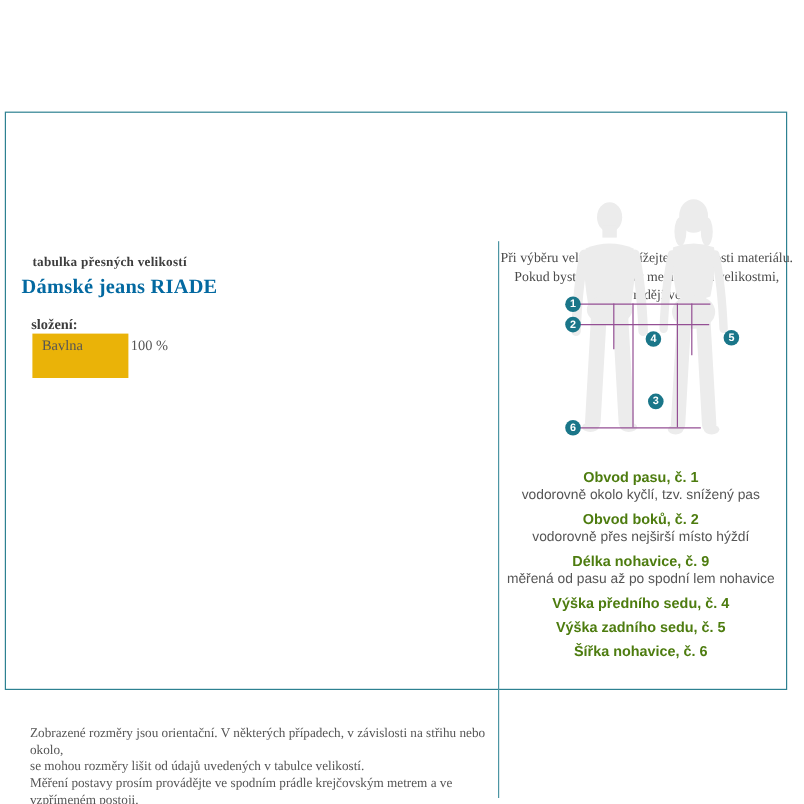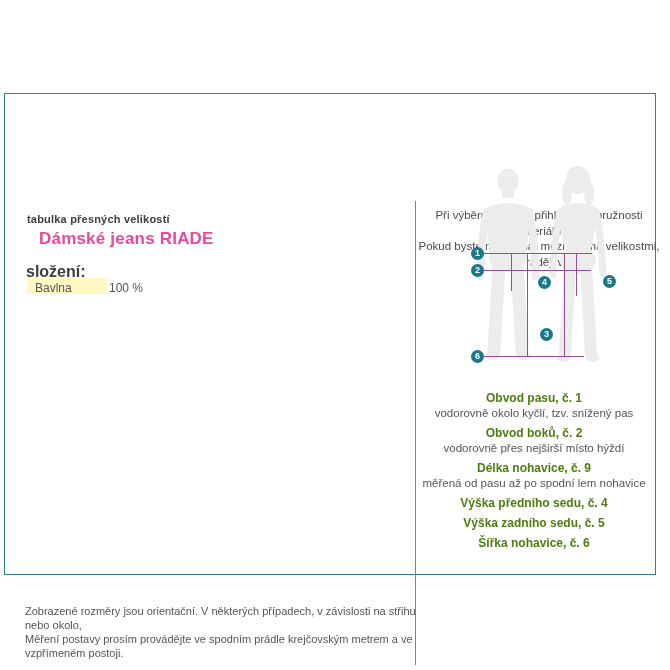--- a/index.html
+++ b/index.html
@@ -7,43 +7,43 @@
     width:670px;height:670px;
     background:#ffffff;
     font-family:"Liberation Sans", sans-serif;
     position:relative;
     overflow:hidden;
   }
   .canvas{position:absolute;left:0;top:0;width:670px;height:670px;background:#fff;}
 
   .main-box{
     position:absolute;left:4px;top:93px;width:652px;height:482px;
-    border:1px solid #2d8191;background:#fff;box-sizing:border-box;
+    border:1px solid #2d8191;background:#fff;box-sizing:border-box;font-family:Liberation Serif, serif;
   }
   .divider{
     position:absolute;left:410px;top:107px;width:1px;height:464px;
     background:#4d95a3;
   }
 
   
   .subtitle{
     position:absolute;left:22px;top:119px;
     font-size:11px;font-weight:bold;color:#3d3d3d;letter-spacing:.2px;
   }
   .title{
-    position:absolute;left:34px;top:135px;
-    font-size:17px;font-weight:bold;color:#ec4899;letter-spacing:.2px;
+    position:absolute;left:13px;top:135px;
+    font-size:17px;font-weight:bold;color:#0369a1;letter-spacing:.2px;
   }
   .comp-label{
     position:absolute;left:21px;top:169px;
-    font-size:16px;font-weight:bold;color:#3d3d3d;
+    font-size:12px;font-weight:bold;color:#3d3d3d;
   }
   .comp-box{
-    position:absolute;left:22px;top:184px;width:80px;height:16px;
-    background:#fef9c3;font-size:12px;color:#555;
+    position:absolute;left:22px;top:184px;width:80px;height:37px;
+    background:#eab308;font-size:12px;color:#555;
     line-height:20px;padding-left:8px;box-sizing:border-box;
   }
   .comp-pct{
     position:absolute;left:104px;top:184px;height:20px;
     font-size:12px;color:#555;line-height:20px;
   }
   .notes{
     position:absolute;left:20px;top:510px;width:396px;
     font-size:11px;color:#555;line-height:14px;
   }
@@ -86,20 +86,21 @@
     <div class="divider"></div>
 
     <div class="subtitle">tabulka přesných velikostí</div>
     <div class="title">Dámské jeans RIADE</div>
     <div class="comp-label">složení:</div>
     <div class="comp-box">Bavlna</div>
     <div class="comp-pct">100 %</div>
 
     <div class="notes">
       <div>Zobrazené rozměry jsou orientační. V některých případech, v závislosti na střihu nebo okolo,</div>
+      <div>se mohou rozměry lišit od údajů uvedených v tabulce velikostí.</div>
       <div>Měření postavy prosím provádějte ve spodním prádle krejčovským metrem a ve vzpřímeném postoji.</div>
 
     </div>
 
     <div class="intro">
       <div>Při výběru velikosti přihlížejte k pružnosti materiálu.</div>
       <div>Pokud byste měli váhat mezi dvěma velikostmi,</div>
       <div>zvolte raději větší.</div>
     </div>
 

